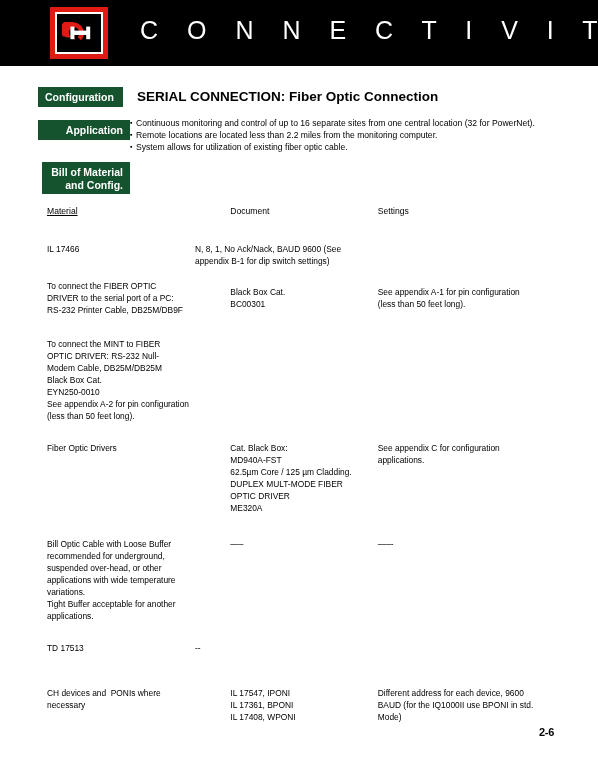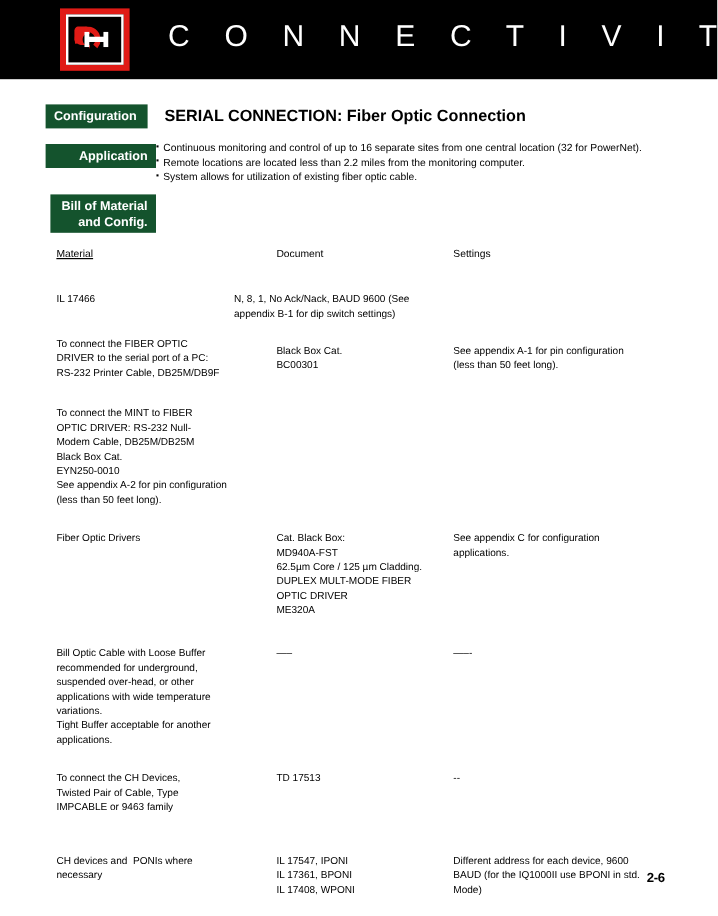--- a/index.html
+++ b/index.html
@@ -271,25 +271,20 @@
         </div>
       <div class="col-document cell-lines">
           <div>—–</div>
         </div>
       <div class="col-settings cell-lines">
           <div>—–-</div>
         </div>
     </div>
 
     <div class="trow" style="margin-bottom:33px;">
-      <div class="col-material cell-lines">
-          <div>To connect the CH Devices,</div>
-          <div>Twisted Pair of Cable, Type</div>
-          <div>IMPCABLE or 9463 family</div>
-        </div>
       <div class="col-document cell-lines">
           <div>TD 17513</div>
         </div>
       <div class="col-settings cell-lines">
           <div>--</div>
         </div>
     </div>
 
     <div class="trow">
       <div class="col-material cell-lines">

